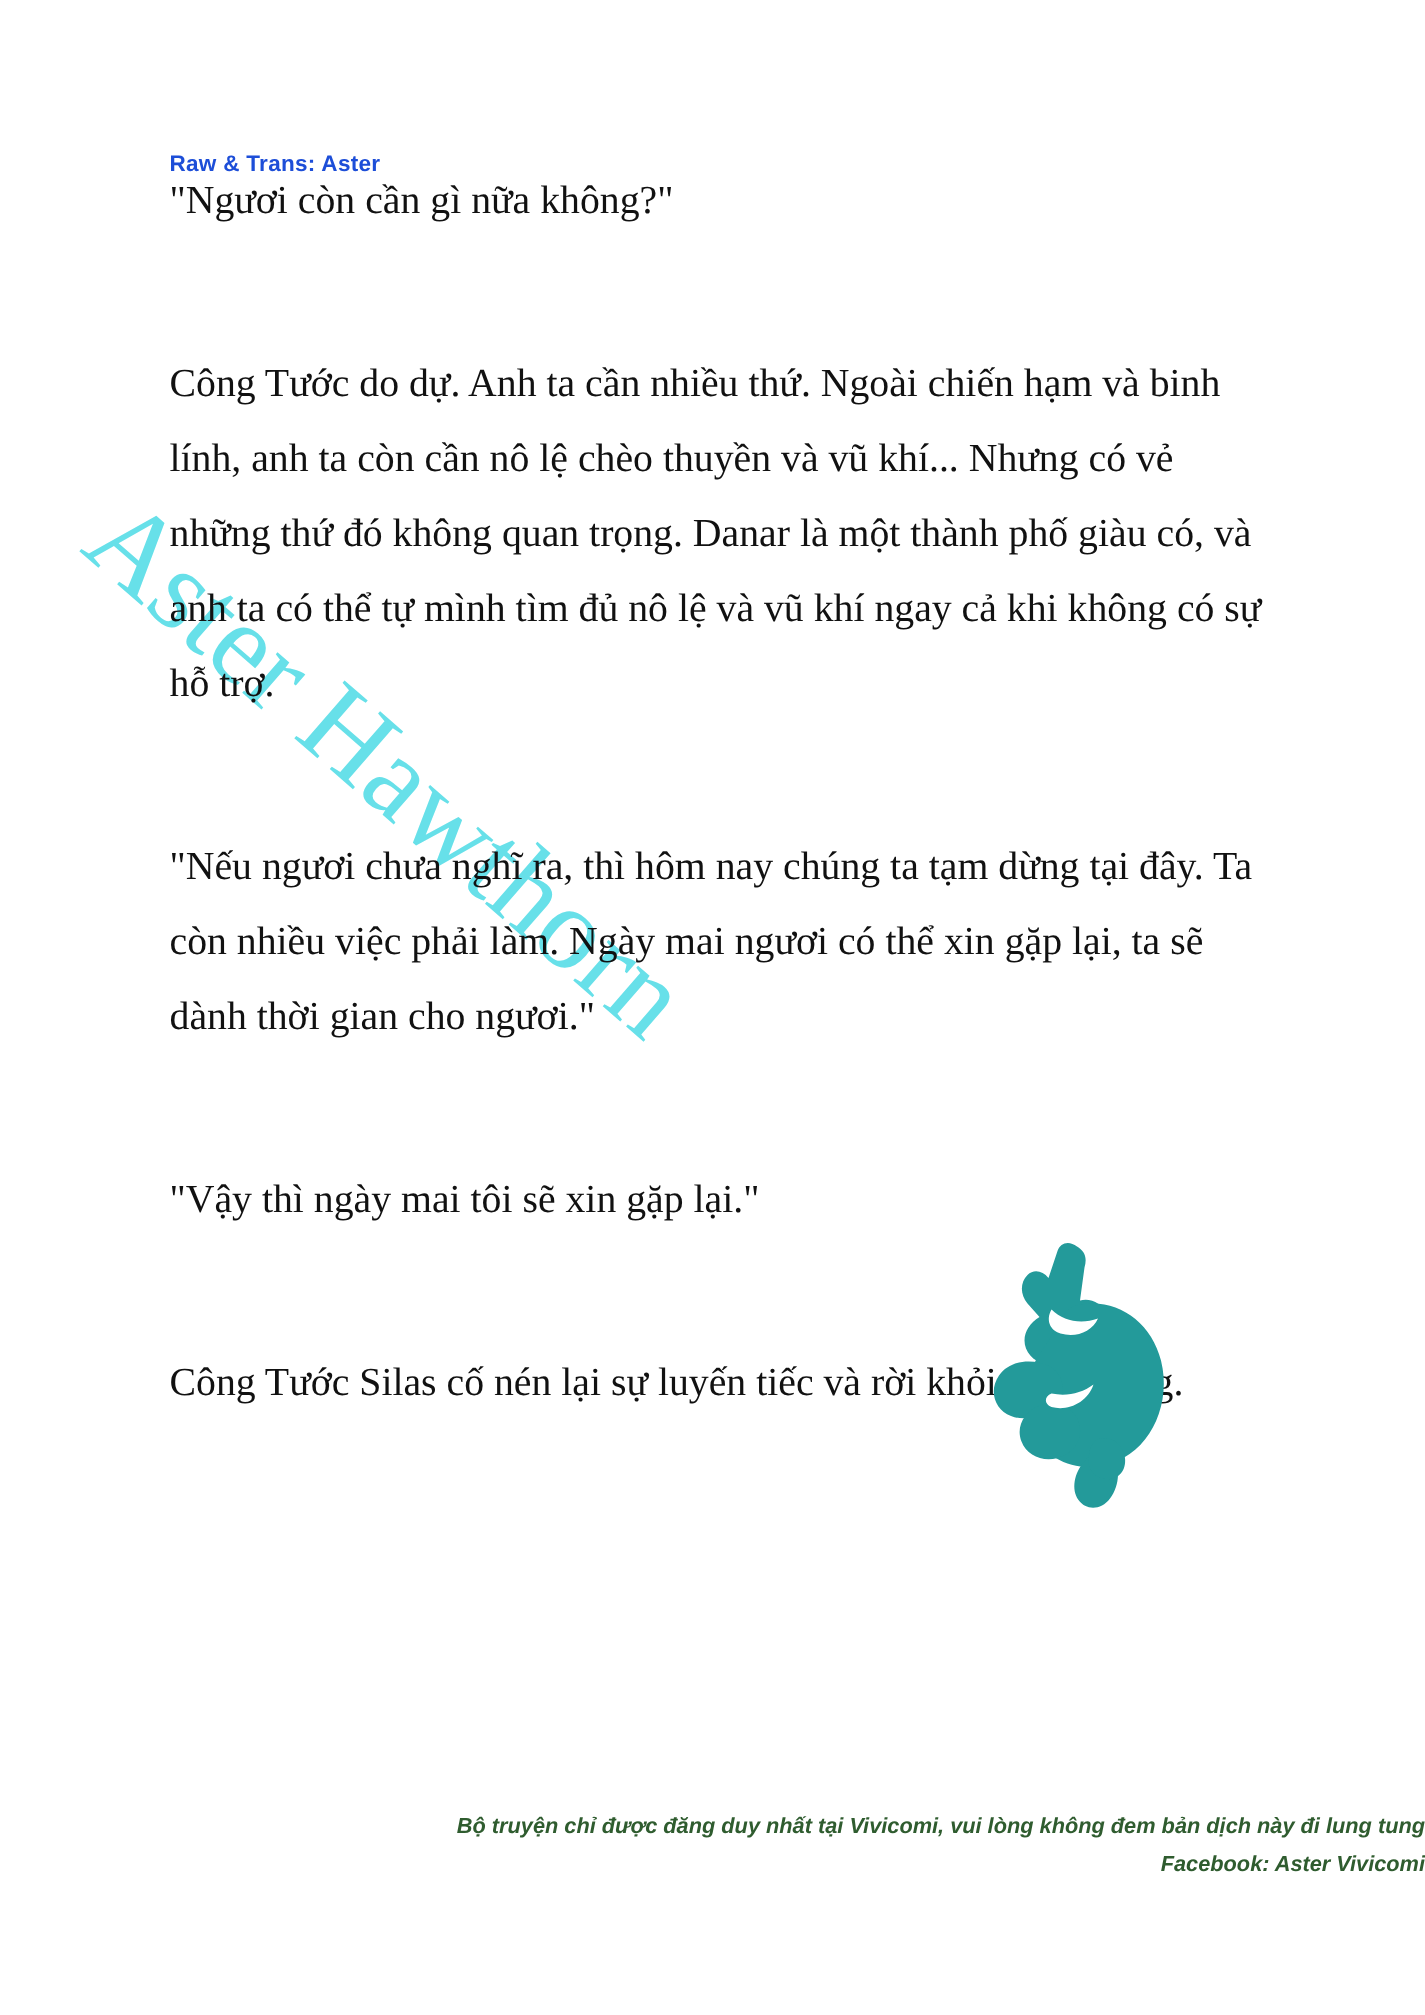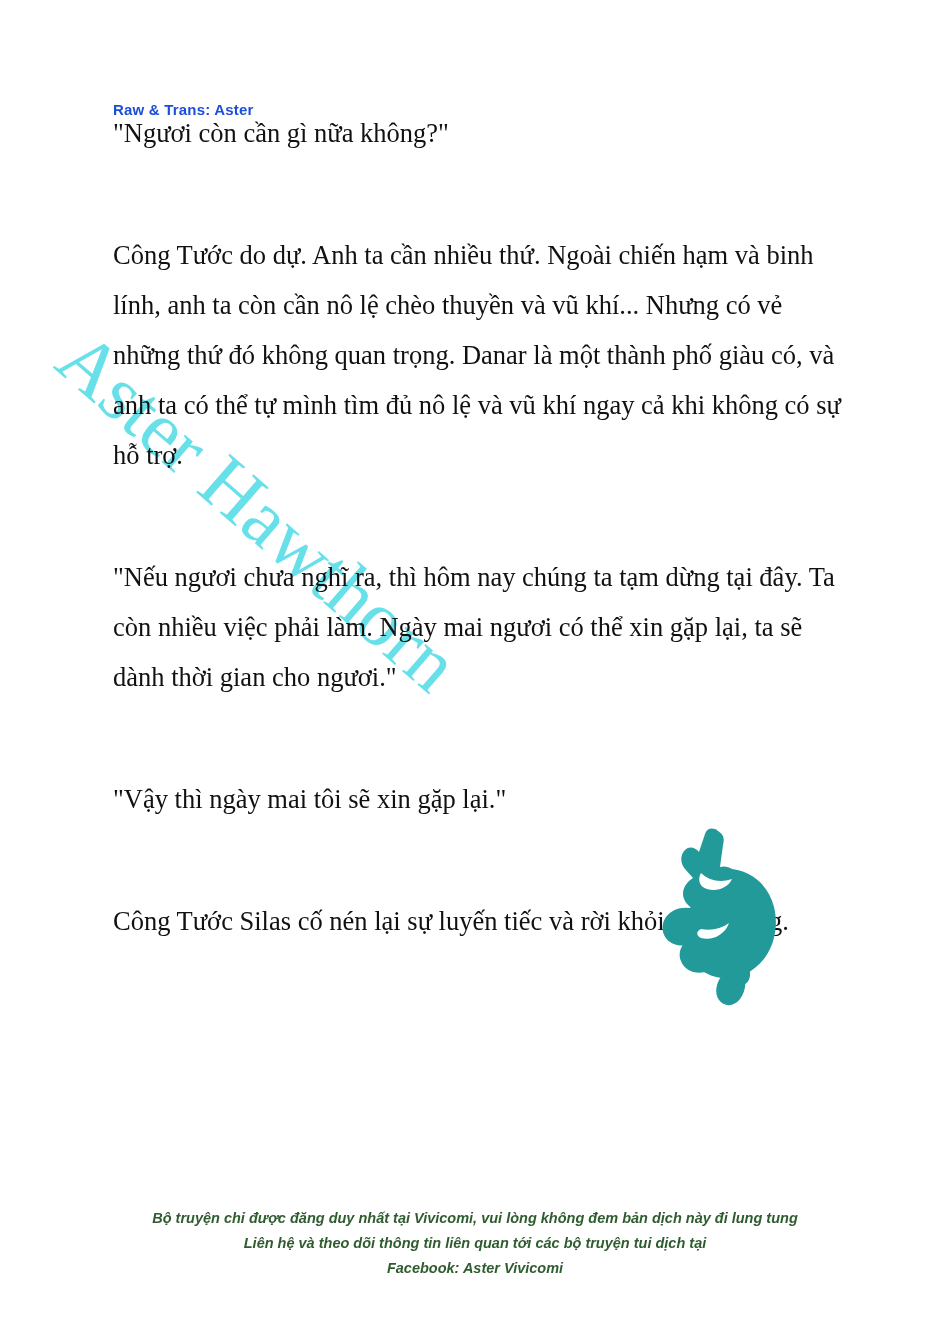--- a/index.html
+++ b/index.html
@@ -76,21 +76,21 @@
     z-index: 4;
   }
   .cat-mark svg { display: block; width: 100%; height: 100%; }
 
   
   .footer-notice {
     position: absolute;
     left: 0;
     top: 1206px;
     width: 950px;
-    text-align: center;
+    text-align: right;
     font-family: "Liberation Sans", "DejaVu Sans", sans-serif;
     font-size: 14.5px;
     font-weight: 700;
     font-style: italic;
     color: #2f5c2f;
     line-height: 25px;
   }
   .footer-notice div { white-space: nowrap; }
 
   
@@ -146,21 +146,20 @@
       </g>
 
       <path d="M46 48 C54 56 66 58 77 54 C73 63 62 67 52 64 C45 62 42 55 46 48 Z" fill="#ffffff"></path>
 
       <path d="M46 104 C56 106 66 104 74 98 C70 110 57 116 46 113 C41 111 41 106 46 104 Z" fill="#ffffff"></path>
     </svg>
   </div>
 
   <div class="footer-notice">
     <div>Bộ truyện chỉ được đăng duy nhất tại Vivicomi, vui lòng không đem bản dịch này đi lung tung</div>
-    <div>Liên hệ và theo dõi thông tin liên quan tới các bộ truyện tui dịch tại</div>
     <div>Facebook: Aster Vivicomi</div>
   </div>
 
   <div class="site-logo">
     <svg viewBox="0 0 150 48" xmlns="http://www.w3.org/2000/svg" aria-hidden="true">
       <defs>
         <linearGradient id="logoGrad" x1="0" y1="0" x2="0" y2="1">
           <stop offset="0%" stop-color="#cfe0f7"></stop>
           <stop offset="45%" stop-color="#7aa8e6"></stop>
           <stop offset="100%" stop-color="#4a7fd4"></stop>

